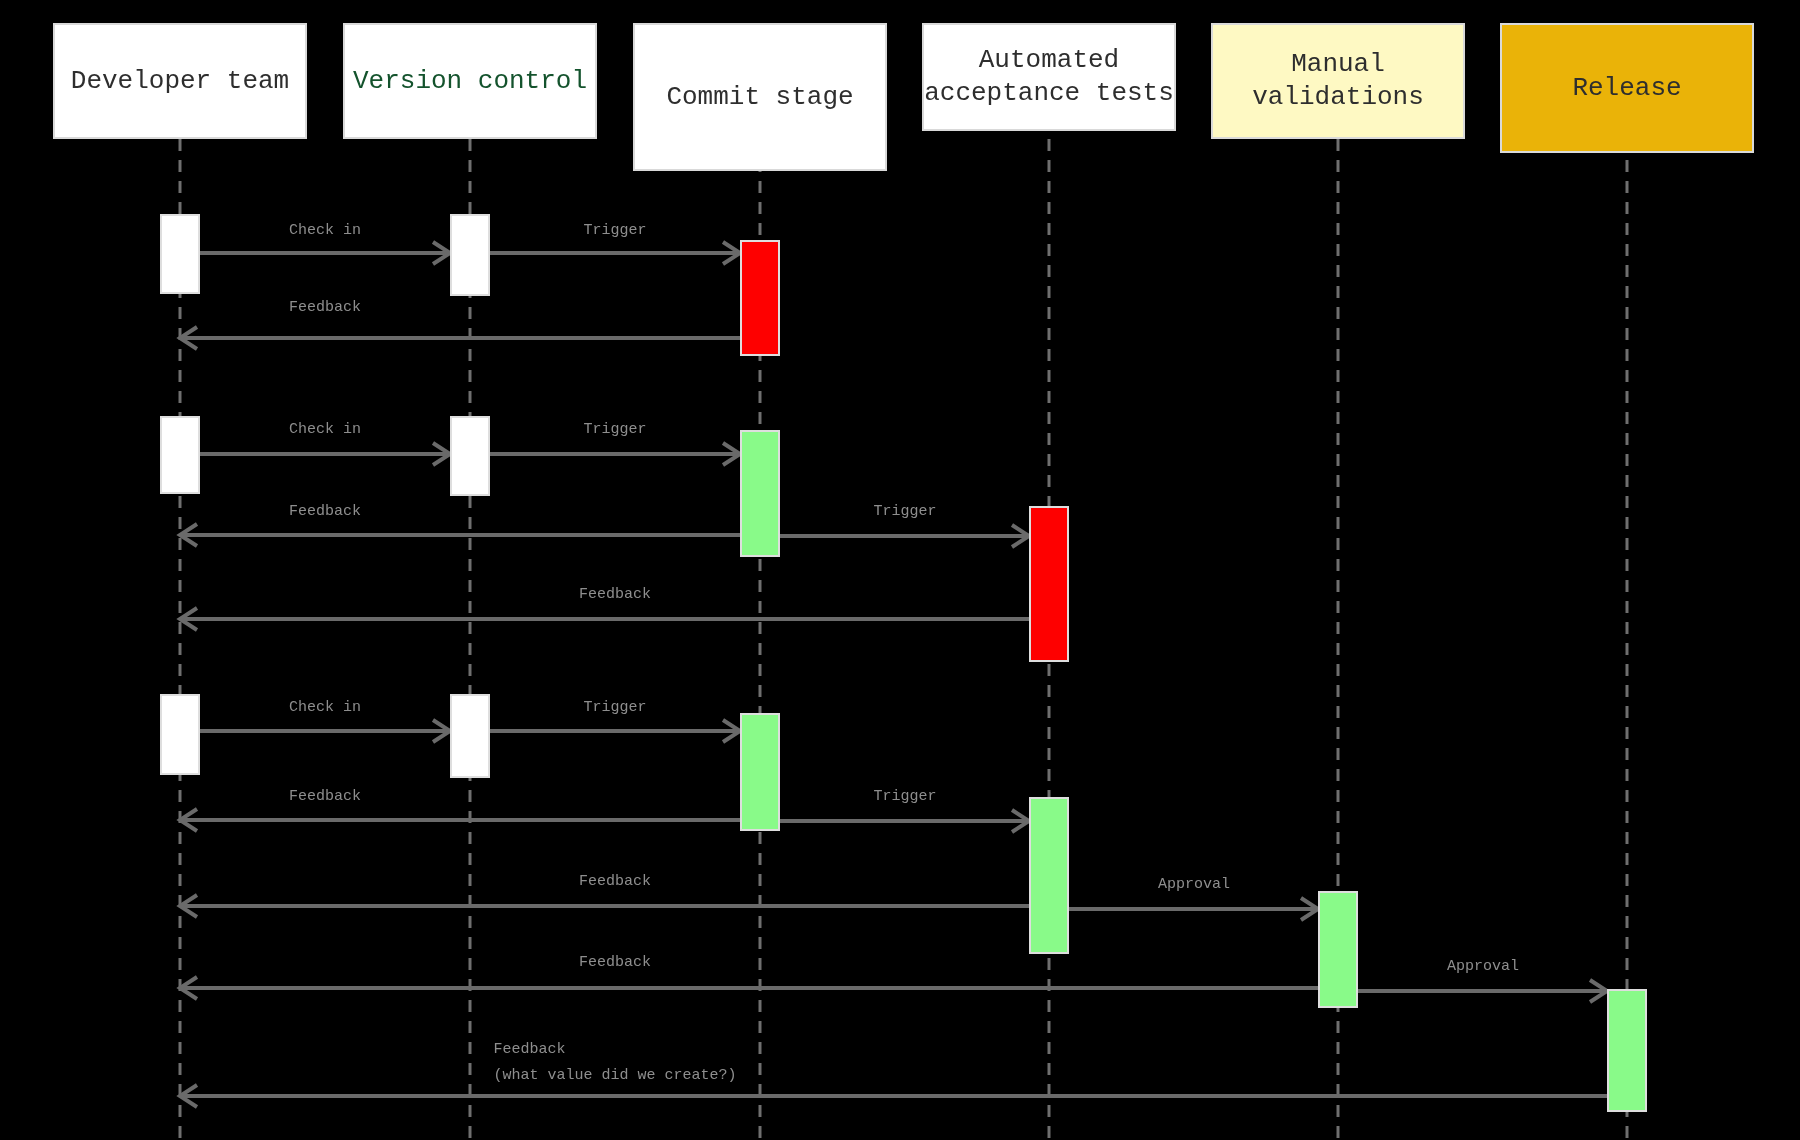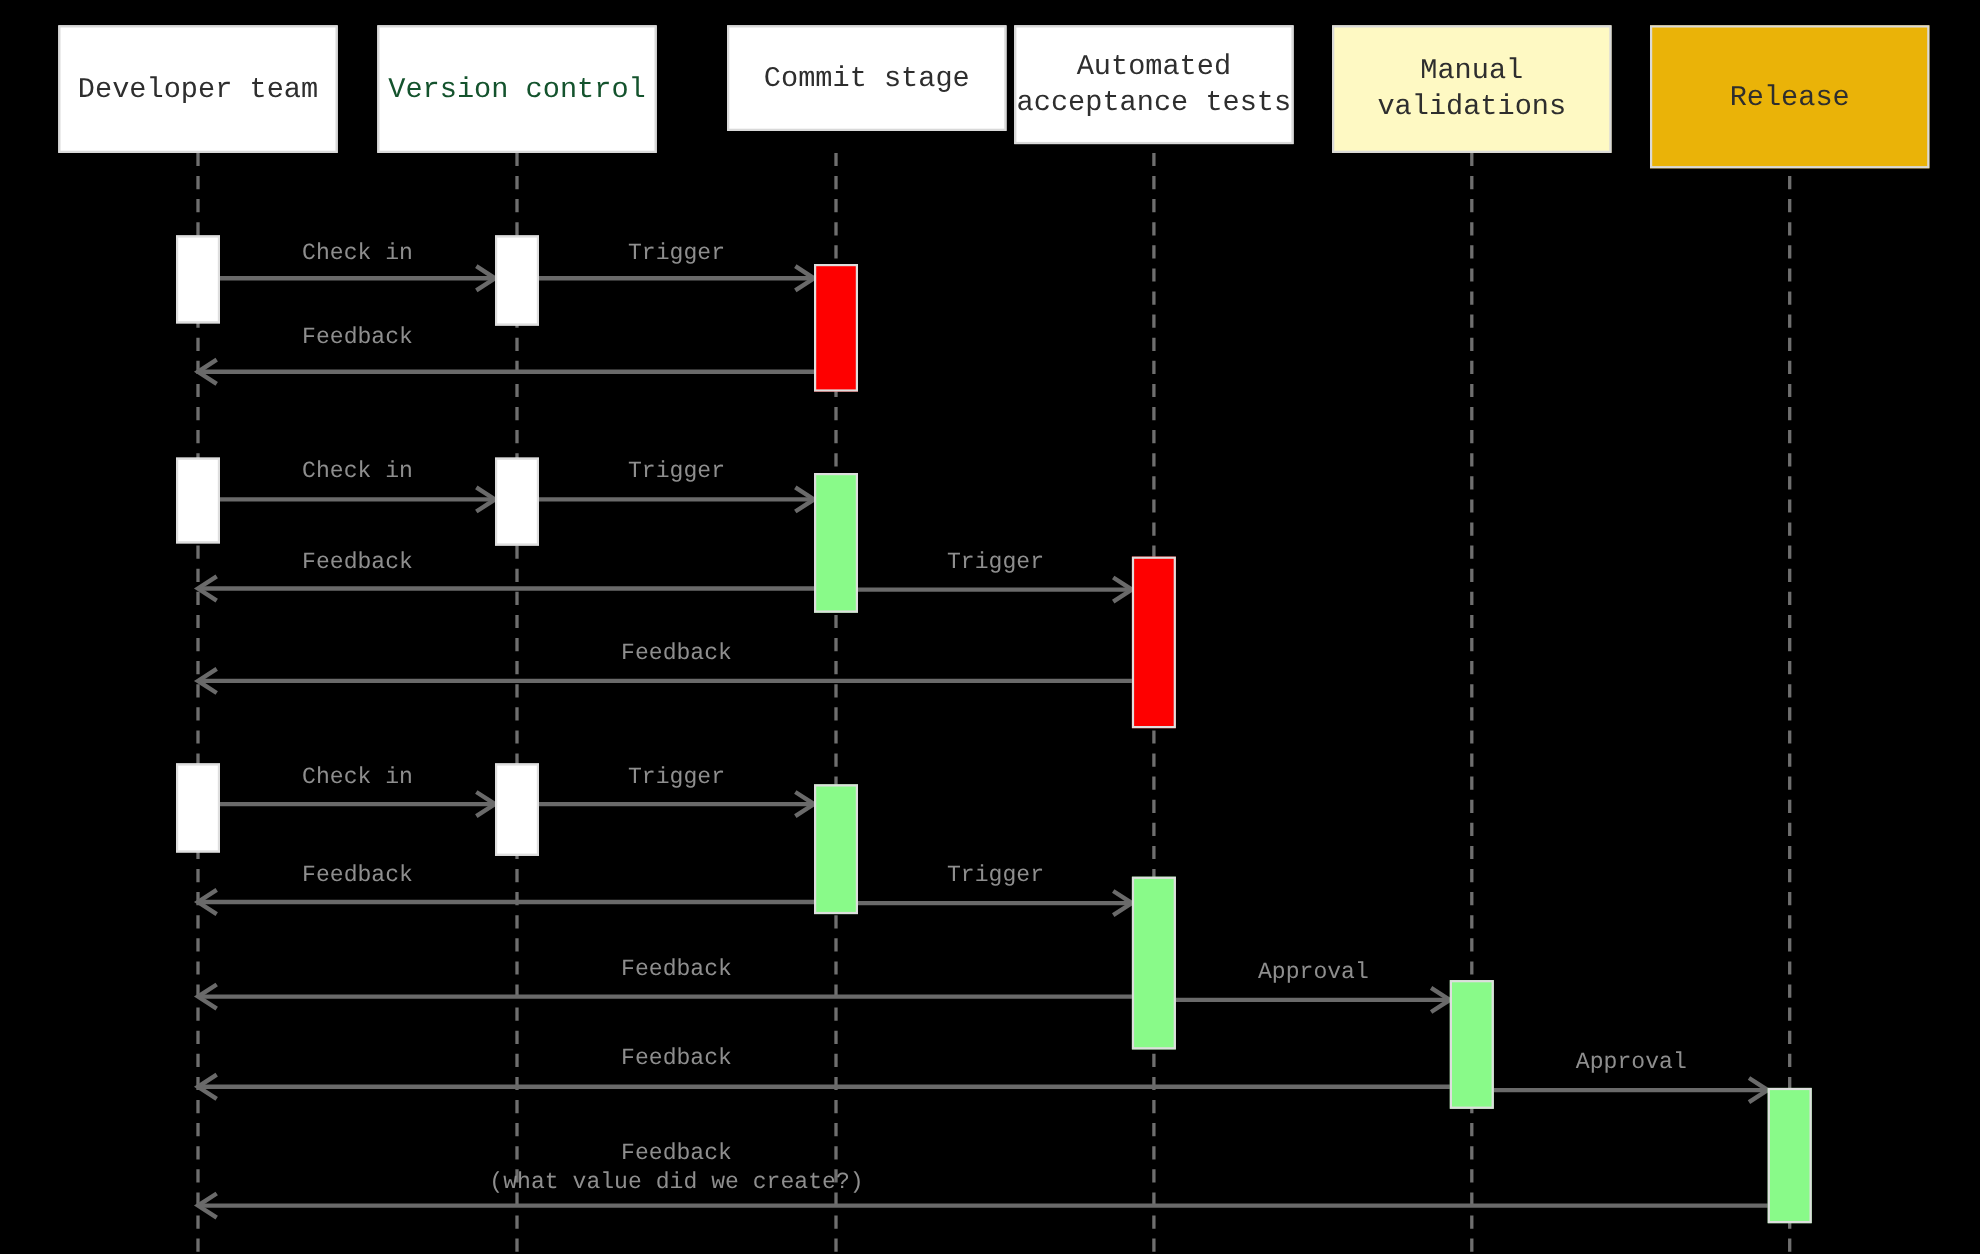--- a/index.html
+++ b/index.html
@@ -39,23 +39,23 @@
     position: absolute;
     z-index: 2;
     box-sizing: border-box;
     width: 40px;
     border: 2px solid #dedede;
   }
   .msg-label {
     position: absolute;
     z-index: 4;
     transform: translate(-50%, -50%);
-    text-align: center;
+    text-align: left;
     white-space: pre-line;
-    font-size: 21px;
+    font-size: 15px;
     line-height: 26px;
     color: #8e8e8e;
   }
 </style>
 </head>
 <body>
 
 <div id="stage">
   <svg id="lines-svg" width="1800" height="1140" viewBox="0 0 1800 1140">
       <line x1="180" y1="139" x2="180" y2="1140" stroke="#6f6f6f" stroke-width="3" stroke-dasharray="12 9"></line>
@@ -129,21 +129,21 @@
         <polyline points="1590,980 1607,991 1590,1002" fill="none" stroke="#6a6a6a" stroke-width="4"></polyline>
       </g>
       <g>
         <line x1="1607" y1="1096" x2="180" y2="1096" stroke="#6a6a6a" stroke-width="4"></line>
         <polyline points="197,1085 180,1096 197,1107" fill="none" stroke="#6a6a6a" stroke-width="4"></polyline>
       </g>
     </svg>
   <div id="actors-layer">
       <div class="actor-box" style="left: 53px; top: 23px; width: 254px; height: 116px; background: rgb(255, 255, 255); border-color: rgb(217, 217, 217); color: rgb(46, 46, 46);"><span>Developer team</span></div>
       <div class="actor-box" style="left: 343px; top: 23px; width: 254px; height: 116px; background: rgb(255, 255, 255); border-color: rgb(217, 217, 217); color: #14532d;"><span>Version control</span></div>
-      <div class="actor-box" style="left: 633px; top: 23px; width: 254px; height: 96px; background: rgb(255, 255, 255); border-color: rgb(217, 217, 217); color: rgb(46, 46, 46); margin-left: 28px;"><span>Commit stage</span></div>
+      <div class="actor-box" style="left: 633px; top: 23px; width: 254px; height: 148px; background: rgb(255, 255, 255); border-color: rgb(217, 217, 217); color: rgb(46, 46, 46);"><span>Commit stage</span></div>
       <div class="actor-box" style="left: 922px; top: 23px; width: 254px; height: 108px; background: rgb(255, 255, 255); border-color: rgb(217, 217, 217); color: rgb(46, 46, 46);"><span>Automated
 acceptance tests</span></div>
       <div class="actor-box" style="left: 1211px; top: 23px; width: 254px; height: 116px; background: #fef9c3; border-color: rgb(217, 217, 217); color: rgb(46, 46, 46);"><span>Manual
 validations</span></div>
       <div class="actor-box" style="left: 1500px; top: 23px; width: 254px; height: 130px; background: #eab308; border-color: rgb(217, 217, 217); color: rgb(46, 46, 46);"><span>Release</span></div>
     </div>
   <div id="activations-layer">
       <div class="activation" style="left: 160px; top: 214px; height: 80px; background: rgb(255, 255, 255); border-color: rgb(222, 222, 222);"></div>
       <div class="activation" style="left: 450px; top: 214px; height: 82px; background: rgb(255, 255, 255); border-color: rgb(222, 222, 222);"></div>
       <div class="activation" style="left: 740px; top: 240px; height: 116px; background: rgb(254, 0, 0); border-color: rgb(222, 222, 222);"></div>

